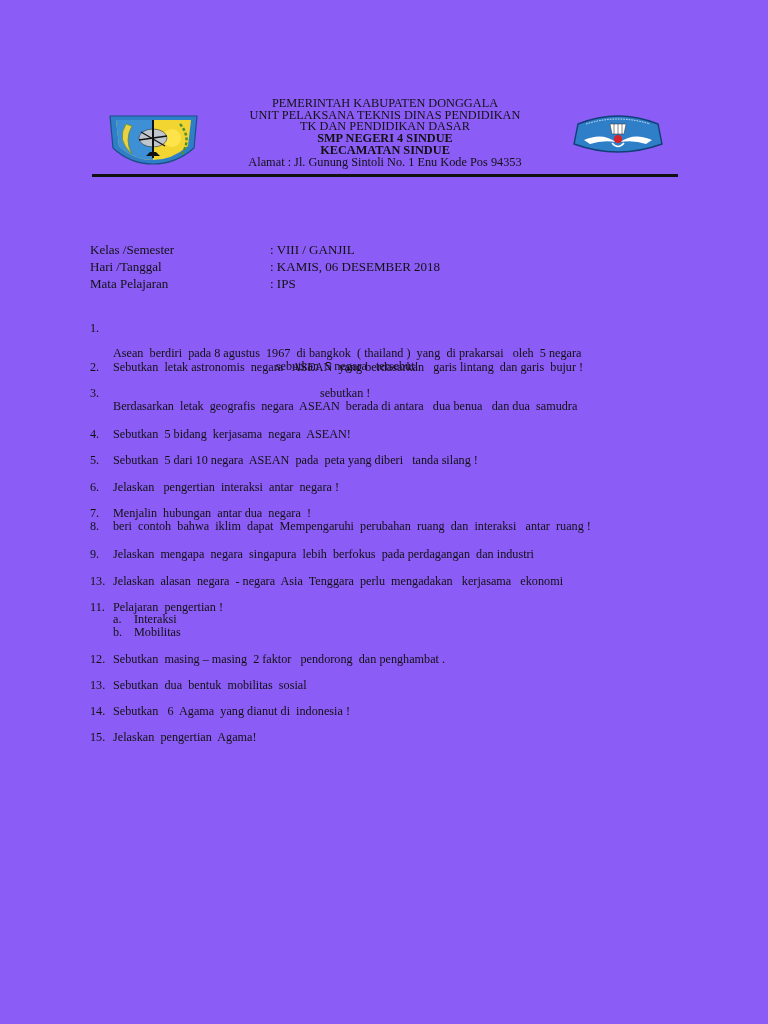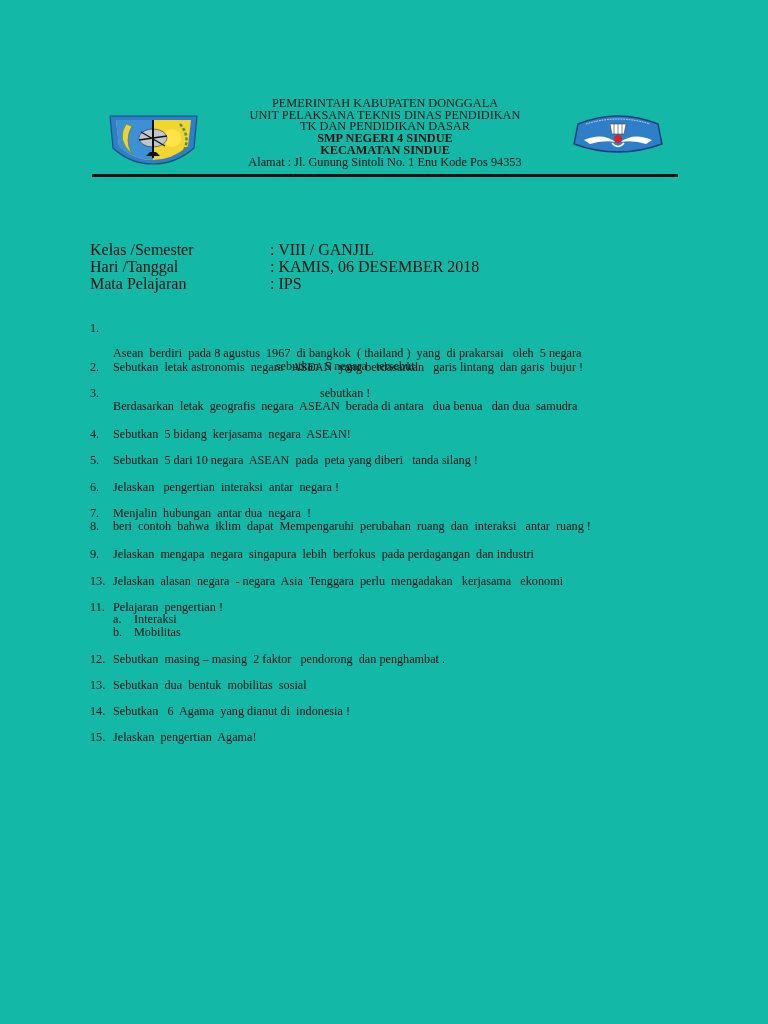--- a/index.html
+++ b/index.html
@@ -12,21 +12,21 @@
       height: 1024px;
       position: relative;
       overflow: hidden;
       font-family: "Liberation Serif", "DejaVu Serif", serif;
       color: #111111;
     }
     .page {
       position: absolute;
       left: 0; top: 0;
       width: 768px; height: 1024px;
-      background: #14b8a6;
+      background: #8b5cf6;
     }
     
     .letterhead {
       position: absolute;
       left: 92px;
       top: 98px;
       width: 586px;
       height: 80px;
     }
     .logo-left {
@@ -60,21 +60,21 @@
       top: 174px;
       width: 586px;
       height: 3px;
       background: #111111;
     }
     
     .info {
       position: absolute;
       left: 90px;
       top: 241px;
-      font-size: 16px;
+      font-size: 13px;
       line-height: 17px;
     }
     .info-row { display: flex; white-space: nowrap; }
     .info-label { width: 180px; }
     .info-value { }
     
     .questions {
       position: absolute;
       left: 90px;
       top: 322px;

